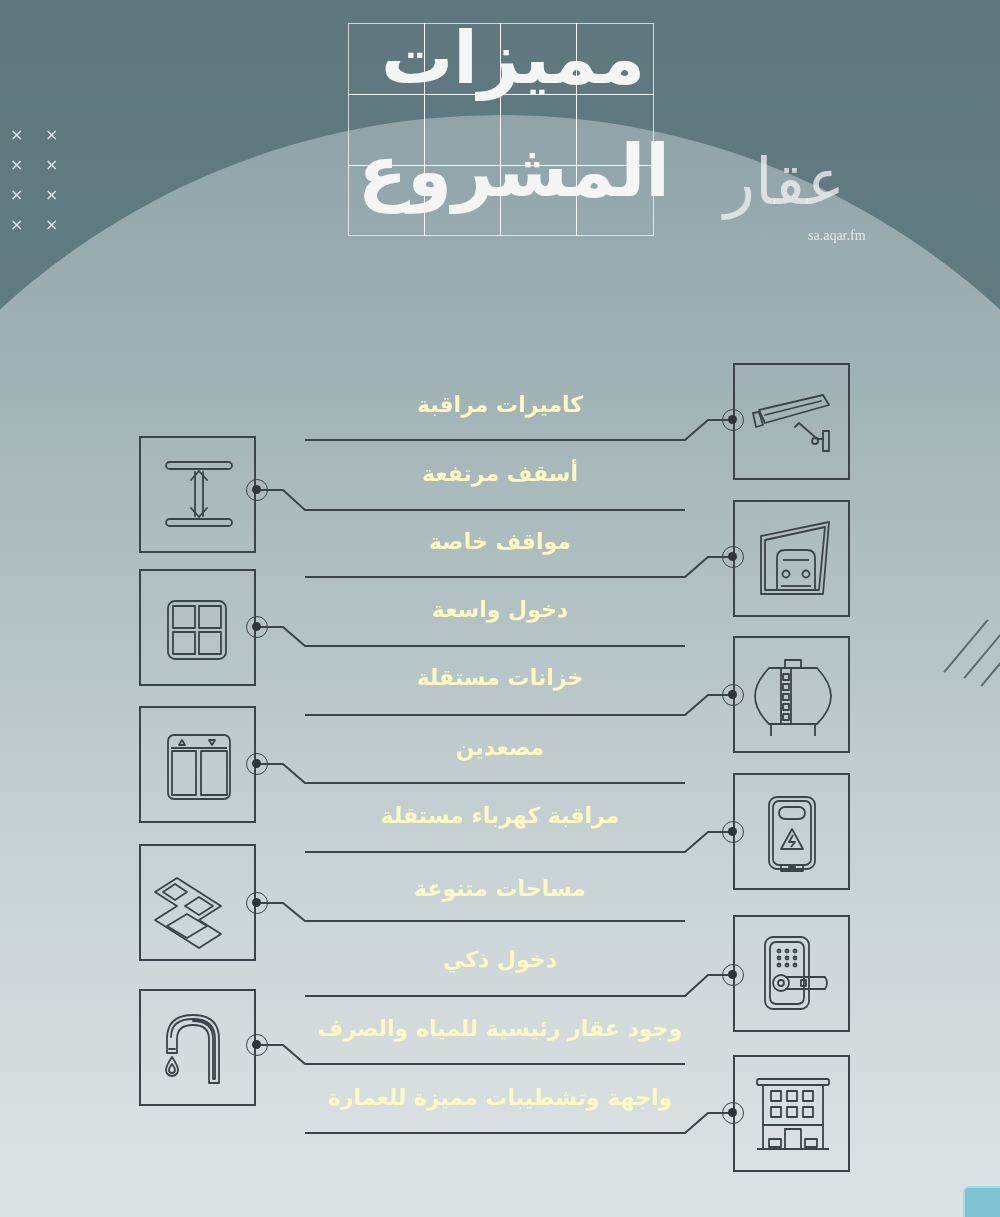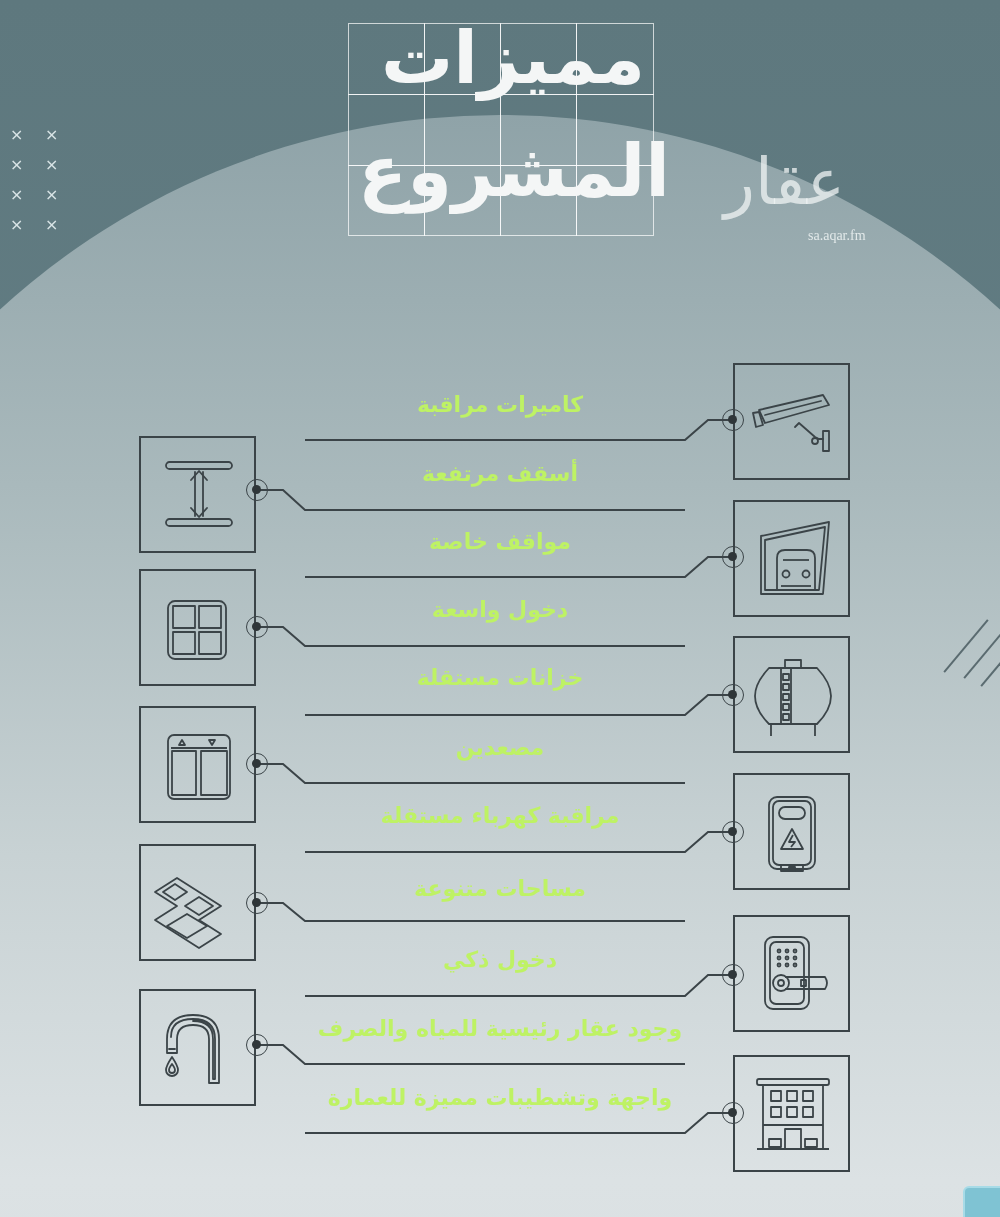--- a/index.html
+++ b/index.html
@@ -14,21 +14,21 @@
   .t1{right:355px;top:22px;}
   .t2{right:330px;top:135px;}
   .xmark{position:absolute;color:#d9e4e6;font-size:16px;line-height:1;}
   .logo{position:absolute;left:724px;top:150px;color:rgba(240,244,244,.75);font-size:64px;line-height:1;direction:rtl;font-weight:normal;}
   .logo-url{position:absolute;left:770px;top:228px;color:rgba(240,244,244,.85);font-family:Liberation Serif, serif;font-size:14px;margin-left:38px;}
   .hatch{position:absolute;width:2px;height:68px;background:#5a6b70;transform:rotate(40deg);transform-origin:center;}
   .box{position:absolute;width:117px;height:117px;border:2px solid #3b4448;box-sizing:border-box;}
   .box svg{position:absolute;left:0;top:0;width:113px;height:113px;}
   .dot{position:absolute;width:22px;height:22px;border:1.5px solid #3b4448;border-radius:50%;box-sizing:border-box;}
   .dot::after{content:"";position:absolute;left:5px;top:5px;width:9px;height:9px;border-radius:50%;background:#2f3639;}
-  .label{position:absolute;left:300px;width:400px;text-align:center;direction:rtl;color:#bef264;font-weight:bold;font-size:22px;line-height:30px;white-space:nowrap;}
+  .label{position:absolute;left:300px;width:400px;text-align:center;direction:rtl;color:#fef9c3;font-weight:bold;font-size:22px;line-height:30px;white-space:nowrap;}
   svg.wires{position:absolute;left:0;top:0;}
   .corner-tab{position:absolute;left:963px;top:1186px;width:60px;height:50px;background:#7fc3d3;border-radius:6px 0 0 0;border:2px solid #a7dbe7;}
 </style>
 </head>
 <body>
 
 <div class="bg"></div>
 <div class="circle"></div>
 
 <div>

